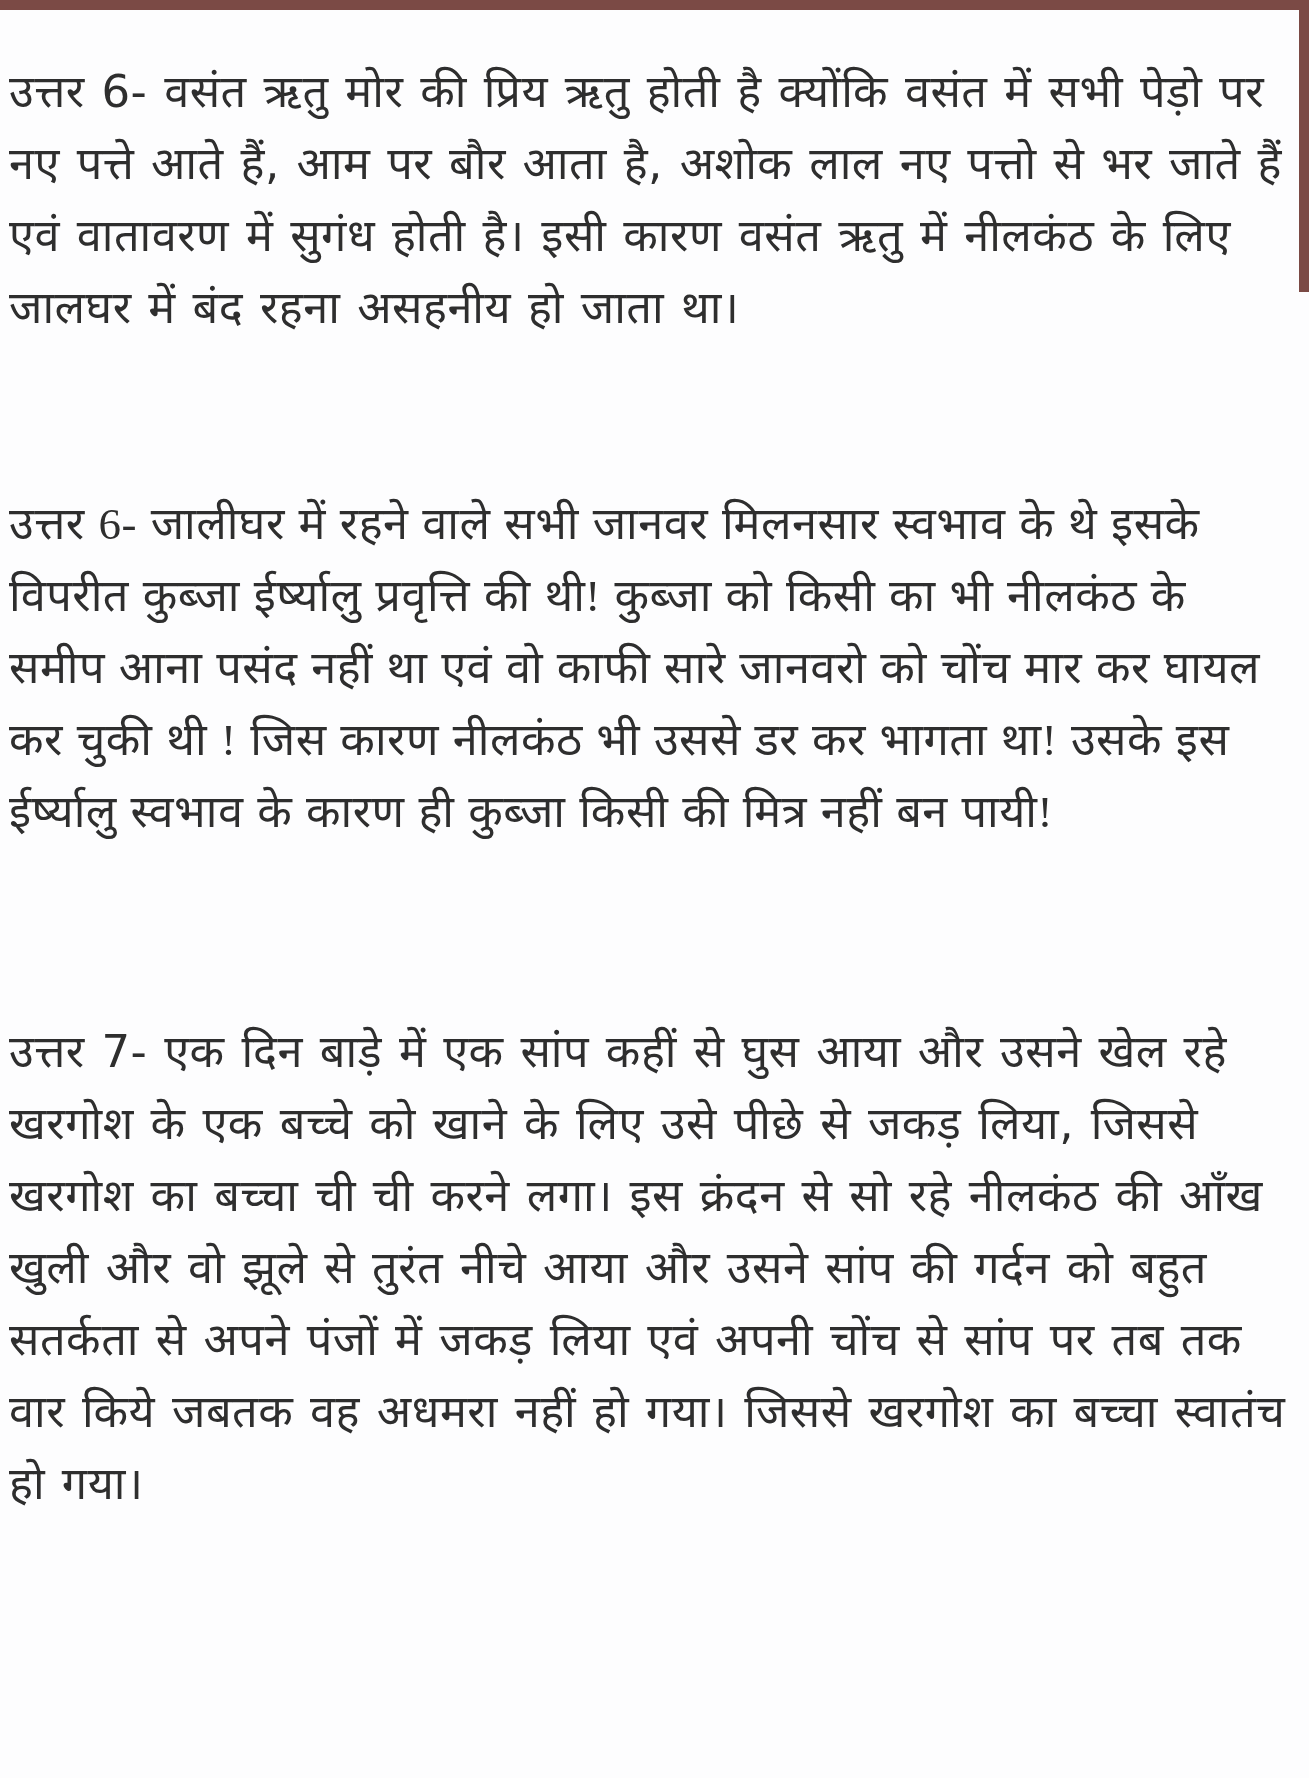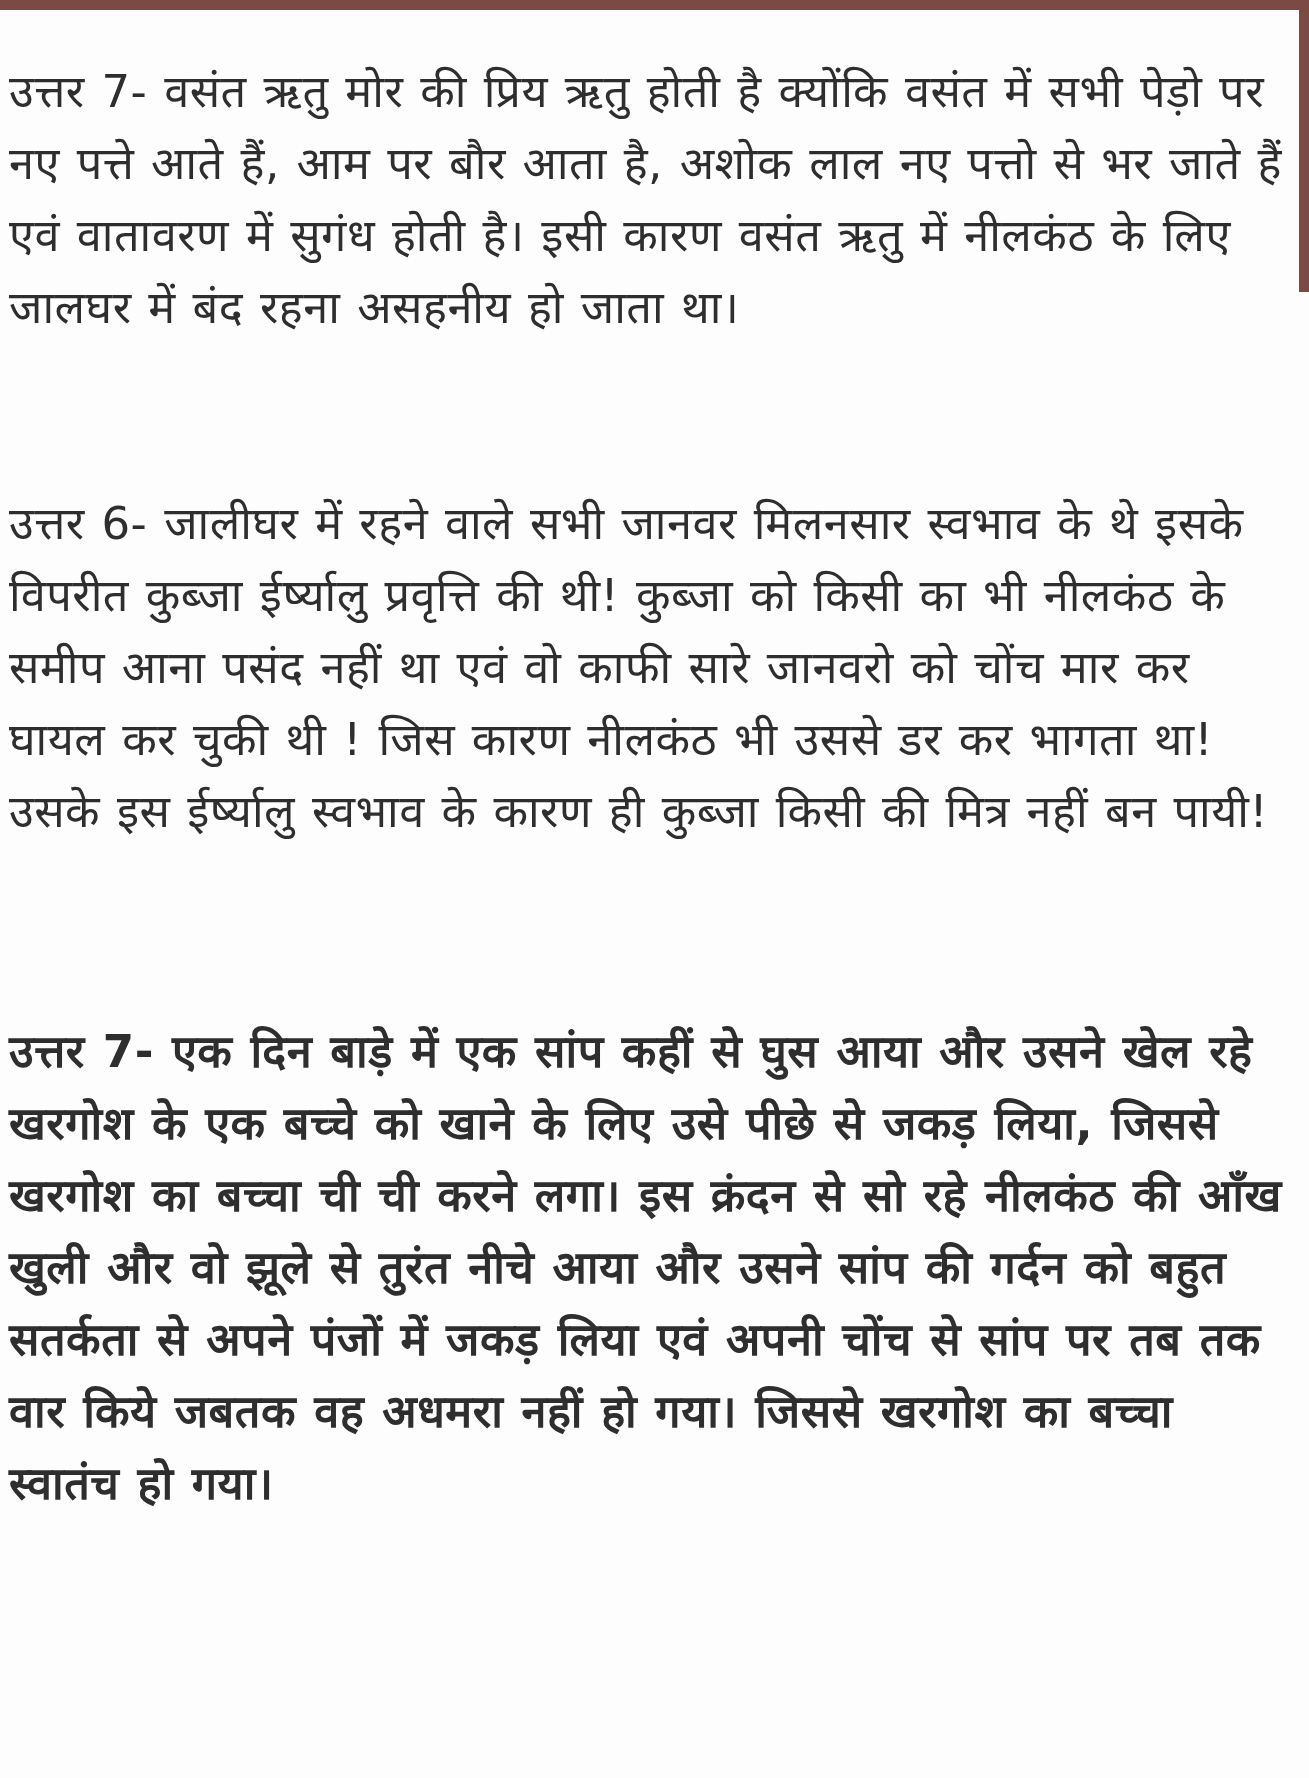--- a/index.html
+++ b/index.html
@@ -33,31 +33,31 @@
     right: 16px;
   }
   .para {
     font-size: 45px;
     line-height: 72px;
     margin: 0;
     letter-spacing: 0.5px;
     word-spacing: 2px;
   }
   .para-1 { margin-top: 46px; }
-  .para-2 { margin-top: 144px; }
-  .para-3 { margin-top: 168px; font-weight: bold; }
+  .para-2 { margin-top: 144px; font-family: Liberation Serif, serif; }
+  .para-3 { margin-top: 168px; }
   .para-4 { margin-top: 50px; }
 </style>
 </head>
 <body style="background: rgb(253, 253, 254); color: rgb(46, 46, 46);">
 
 <div class="top-border" style="background: rgb(123, 74, 69);"></div>
 
 <div class="right-border" style="background: rgb(123, 74, 69);"></div>
 
 <div class="content">
-  <p class="para para-1">उत्तर 7- वसंत ऋतु मोर की प्रिय ऋतु होती है क्योंकि वसंत में सभी पेड़ो पर नए पत्ते आते हैं, आम पर बौर आता है, अशोक लाल नए पत्तो से भर जाते हैं एवं वातावरण में सुगंध होती है। इसी कारण वसंत ऋतु में नीलकंठ के लिए जालघर में बंद रहना असहनीय हो जाता था।</p>
+  <p class="para para-1">उत्तर 6- वसंत ऋतु मोर की प्रिय ऋतु होती है क्योंकि वसंत में सभी पेड़ो पर नए पत्ते आते हैं, आम पर बौर आता है, अशोक लाल नए पत्तो से भर जाते हैं एवं वातावरण में सुगंध होती है। इसी कारण वसंत ऋतु में नीलकंठ के लिए जालघर में बंद रहना असहनीय हो जाता था।</p>
 
   <p class="para para-2">उत्तर 6- जालीघर में रहने वाले सभी जानवर मिलनसार स्वभाव के थे इसके विपरीत कुब्जा ईर्ष्यालु प्रवृत्ति की थी! कुब्जा को किसी का भी नीलकंठ के समीप आना पसंद नहीं था एवं वो काफी सारे जानवरो को चोंच मार कर घायल कर चुकी थी ! जिस कारण नीलकंठ भी उससे डर कर भागता था! उसके इस ईर्ष्यालु स्वभाव के कारण ही कुब्जा किसी की मित्र नहीं बन पायी!</p>
 
   <p class="para para-3">उत्तर 7- एक दिन बाड़े में एक सांप कहीं से घुस आया और उसने खेल रहे खरगोश के एक बच्चे को खाने के लिए उसे पीछे से जकड़ लिया, जिससे खरगोश का बच्चा ची ची करने लगा। इस क्रंदन से सो रहे नीलकंठ की आँख खुली और वो झूले से तुरंत नीचे आया और उसने सांप की गर्दन को बहुत सतर्कता से अपने पंजों में जकड़ लिया एवं अपनी चोंच से सांप पर तब तक वार किये जबतक वह अधमरा नहीं हो गया। जिससे खरगोश का बच्चा स्वातंच हो गया।</p>
 
 </div>
 
 </body></html>

